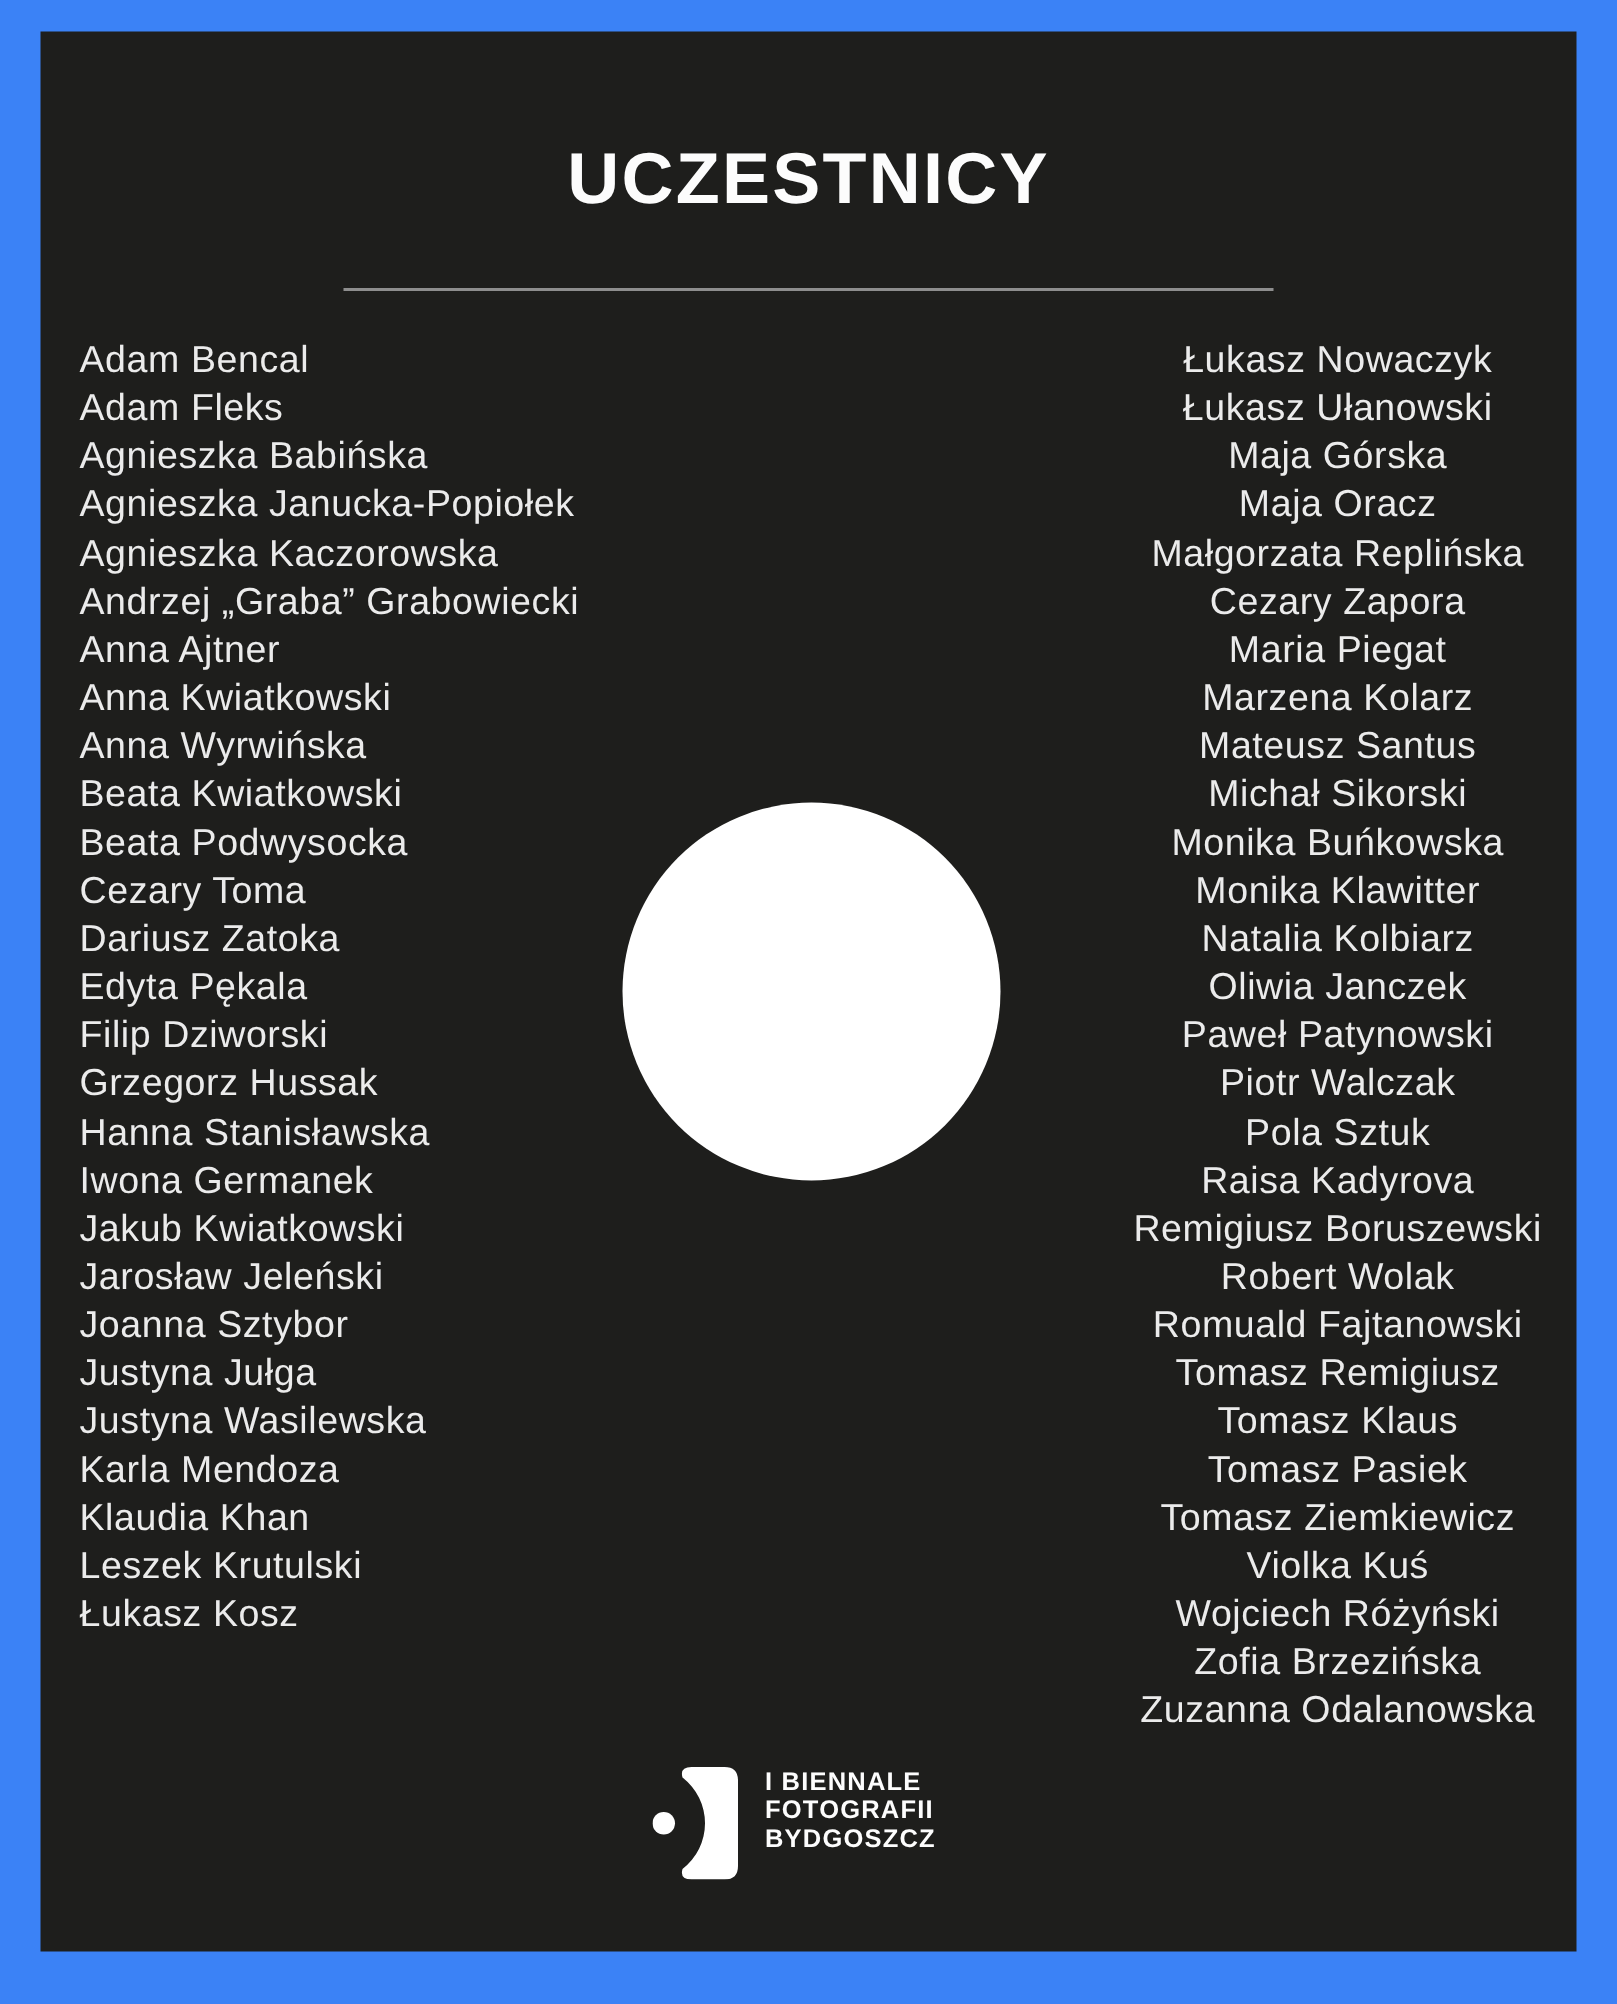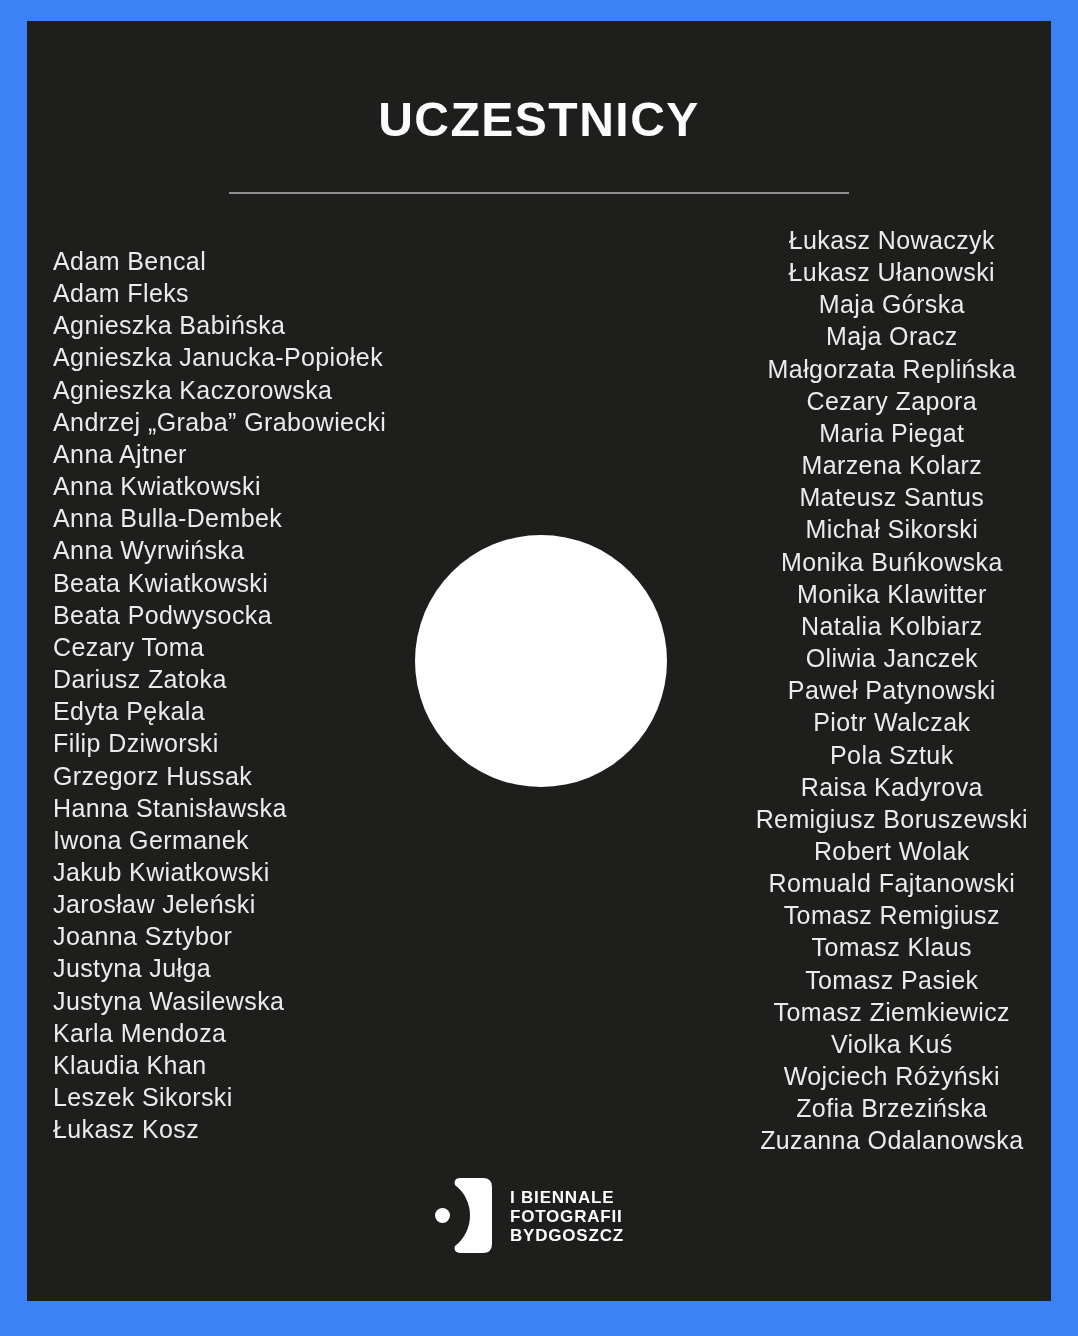--- a/index.html
+++ b/index.html
@@ -49,21 +49,20 @@
     top: 203px;
     font-size: 25px;
     line-height: 32.15px;
     letter-spacing: 0.4px;
     color: #ebebeb;
     font-weight: 400;
   }
   .col-left {
     left: 26px;
     text-align: left;
-    margin-top: 21px;
   }
   .col-right {
     right: 23px;
     text-align: center;
   }
   .circle {
     position: absolute;
     left: 388px;
     top: 514px;
     width: 252px;
@@ -78,21 +77,21 @@
     display: flex;
     align-items: flex-start;
   }
   .logo-mark {
     width: 57px;
     height: 75px;
     flex: 0 0 auto;
   }
   .logo-text {
     margin-left: 18px;
-    margin-top: 10px;
+    margin-top: 0;
     color: #fdfdfd;
     font-weight: 700;
     font-size: 17px;
     line-height: 19px;
     letter-spacing: 0.8px;
     text-transform: uppercase;
   }
 </style>
 </head>
 <body>
@@ -106,39 +105,38 @@
 
     <div class="col col-left">
         <div class="name-row">Adam Bencal</div>
         <div class="name-row">Adam Fleks</div>
         <div class="name-row">Agnieszka Babińska</div>
         <div class="name-row">Agnieszka Janucka-Popiołek</div>
         <div class="name-row">Agnieszka Kaczorowska</div>
         <div class="name-row">Andrzej „Graba” Grabowiecki</div>
         <div class="name-row">Anna Ajtner</div>
         <div class="name-row">Anna Kwiatkowski</div>
-        <div class="name-row">Anna Bulla-Dembek</div>
         <div class="name-row">Anna Wyrwińska</div>
         <div class="name-row">Beata Kwiatkowski</div>
         <div class="name-row">Beata Podwysocka</div>
         <div class="name-row">Cezary Toma</div>
         <div class="name-row">Dariusz Zatoka</div>
         <div class="name-row">Edyta Pękala</div>
         <div class="name-row">Filip Dziworski</div>
         <div class="name-row">Grzegorz Hussak</div>
         <div class="name-row">Hanna Stanisławska</div>
         <div class="name-row">Iwona Germanek</div>
         <div class="name-row">Jakub Kwiatkowski</div>
         <div class="name-row">Jarosław Jeleński</div>
         <div class="name-row">Joanna Sztybor</div>
         <div class="name-row">Justyna Jułga</div>
         <div class="name-row">Justyna Wasilewska</div>
         <div class="name-row">Karla Mendoza</div>
         <div class="name-row">Klaudia Khan</div>
-        <div class="name-row">Leszek Sikorski</div>
+        <div class="name-row">Leszek Krutulski</div>
         <div class="name-row">Łukasz Kosz</div>
       </div>
 
     <div class="col col-right">
         <div class="name-row">Łukasz Nowaczyk</div>
         <div class="name-row">Łukasz Ułanowski</div>
         <div class="name-row">Maja Górska</div>
         <div class="name-row">Maja Oracz</div>
         <div class="name-row">Małgorzata Replińska</div>
         <div class="name-row">Cezary Zapora</div>

